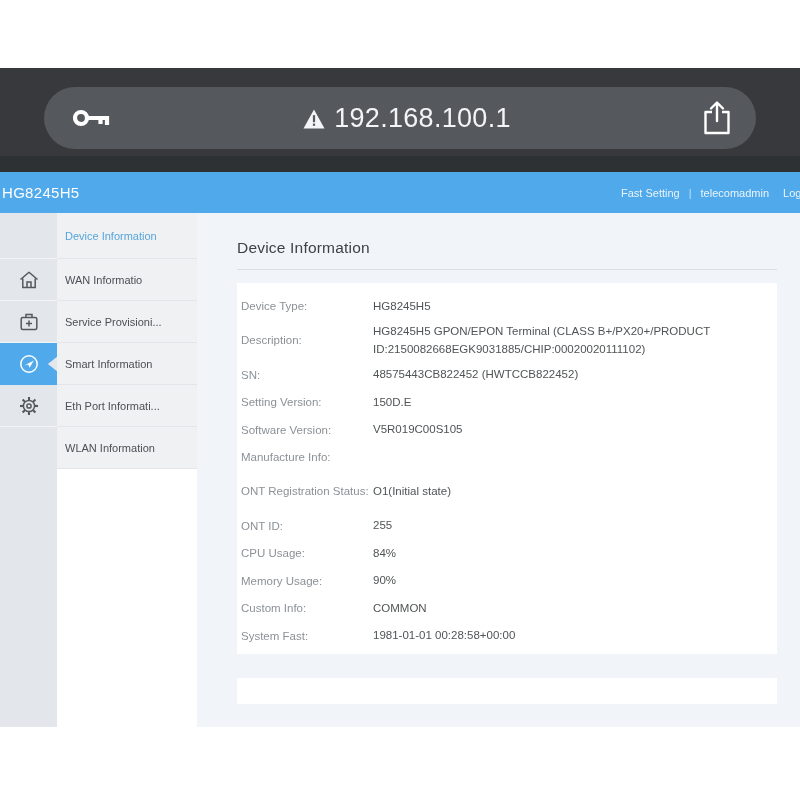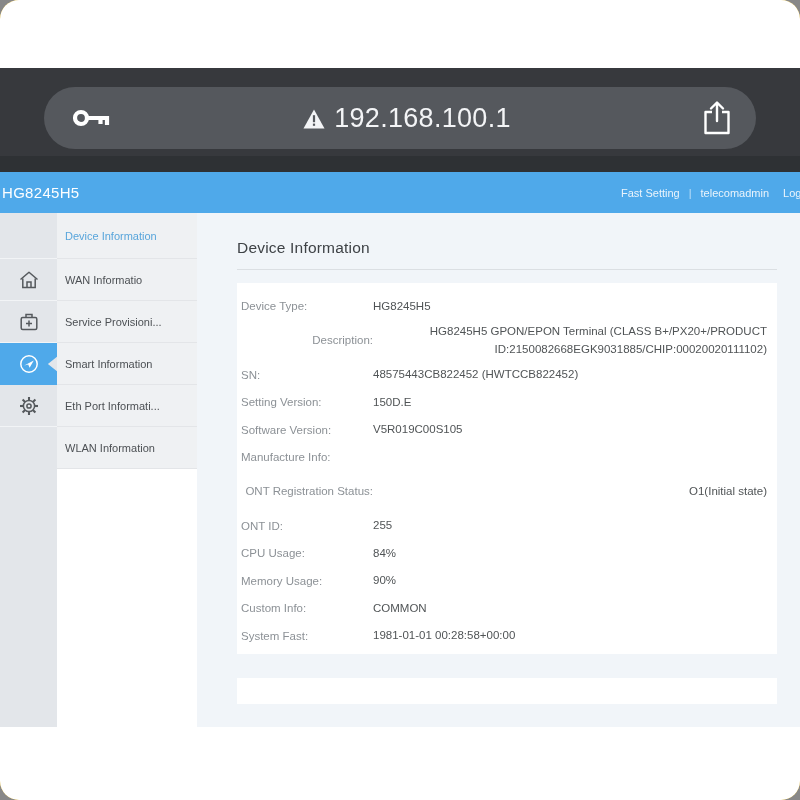--- a/index.html
+++ b/index.html
@@ -1,19 +1,19 @@
 <!DOCTYPE html>
 <html><head>
 <meta charset="utf-8">
 <style>
   * { margin:0; padding:0; box-sizing:border-box; }
   body { background:#888; }
   .screen {
     width:800px; height:800px; background:#eab308; overflow:hidden; position:relative;
-    font-family:"Liberation Sans", sans-serif; margin:0 auto;border-radius:19px;
+    font-family:"Liberation Sans", sans-serif; margin:0 auto;
   }
   
   .top-white { height:68px; background:#ffffff; }
   .chrome { height:88px; background:#37393D; position:relative; }
   .url-pill {
     position:absolute; left:44px; right:44px; top:19px; height:62px;
     background:#55585D; border-radius:31px; display:flex; align-items:center;
     padding:0 18px;
   }
   .key-icon { width:40px; height:26px; flex:none; margin-left:10px; }
@@ -58,24 +58,24 @@
   .menu-item.first { height:46px; }
   .menu-item.active span { color:#58A5DB; }
   .menu-filler { flex:1; background:#ffffff; }
   
   .main { flex:1; background:#F1F5F9; padding-left:40px; }
   .page-title { margin-top:26px; font-size:15.5px; color:#3E4246; letter-spacing:0.2px; }
   .title-divider { margin-top:12px; width:540px; height:1px; background:#DBDFE3; }
   .page-desc { margin-top:9px; font-size:10.5px; color:#8A9196; }
   .card {
     margin-top:13px; width:540px; height:371px; background:#ffffff;
-    padding:10px 10px 0 4px; overflow:hidden;
+    padding:10px 1px 0 4px; overflow:hidden;
   }
   .info-row { display:flex; align-items:center; min-height:27.5px; }
-  .info-row.tall { min-height:41px;text-align:right; }
+  .info-row.tall { min-height:41px; }
   .info-label { width:132px; flex:none; font-size:11.5px; color:#8C9196; line-height:1.5; }
   .info-value { flex:1; font-size:11.5px; color:#505456; line-height:1.55; }
   .bar2 { margin-top:24px; width:540px; height:26px; background:#ffffff; }
   .bottom-white { height:73px; background:#ffffff; }
 </style>
 </head>
 <body>
 
 <div class="screen">
 

